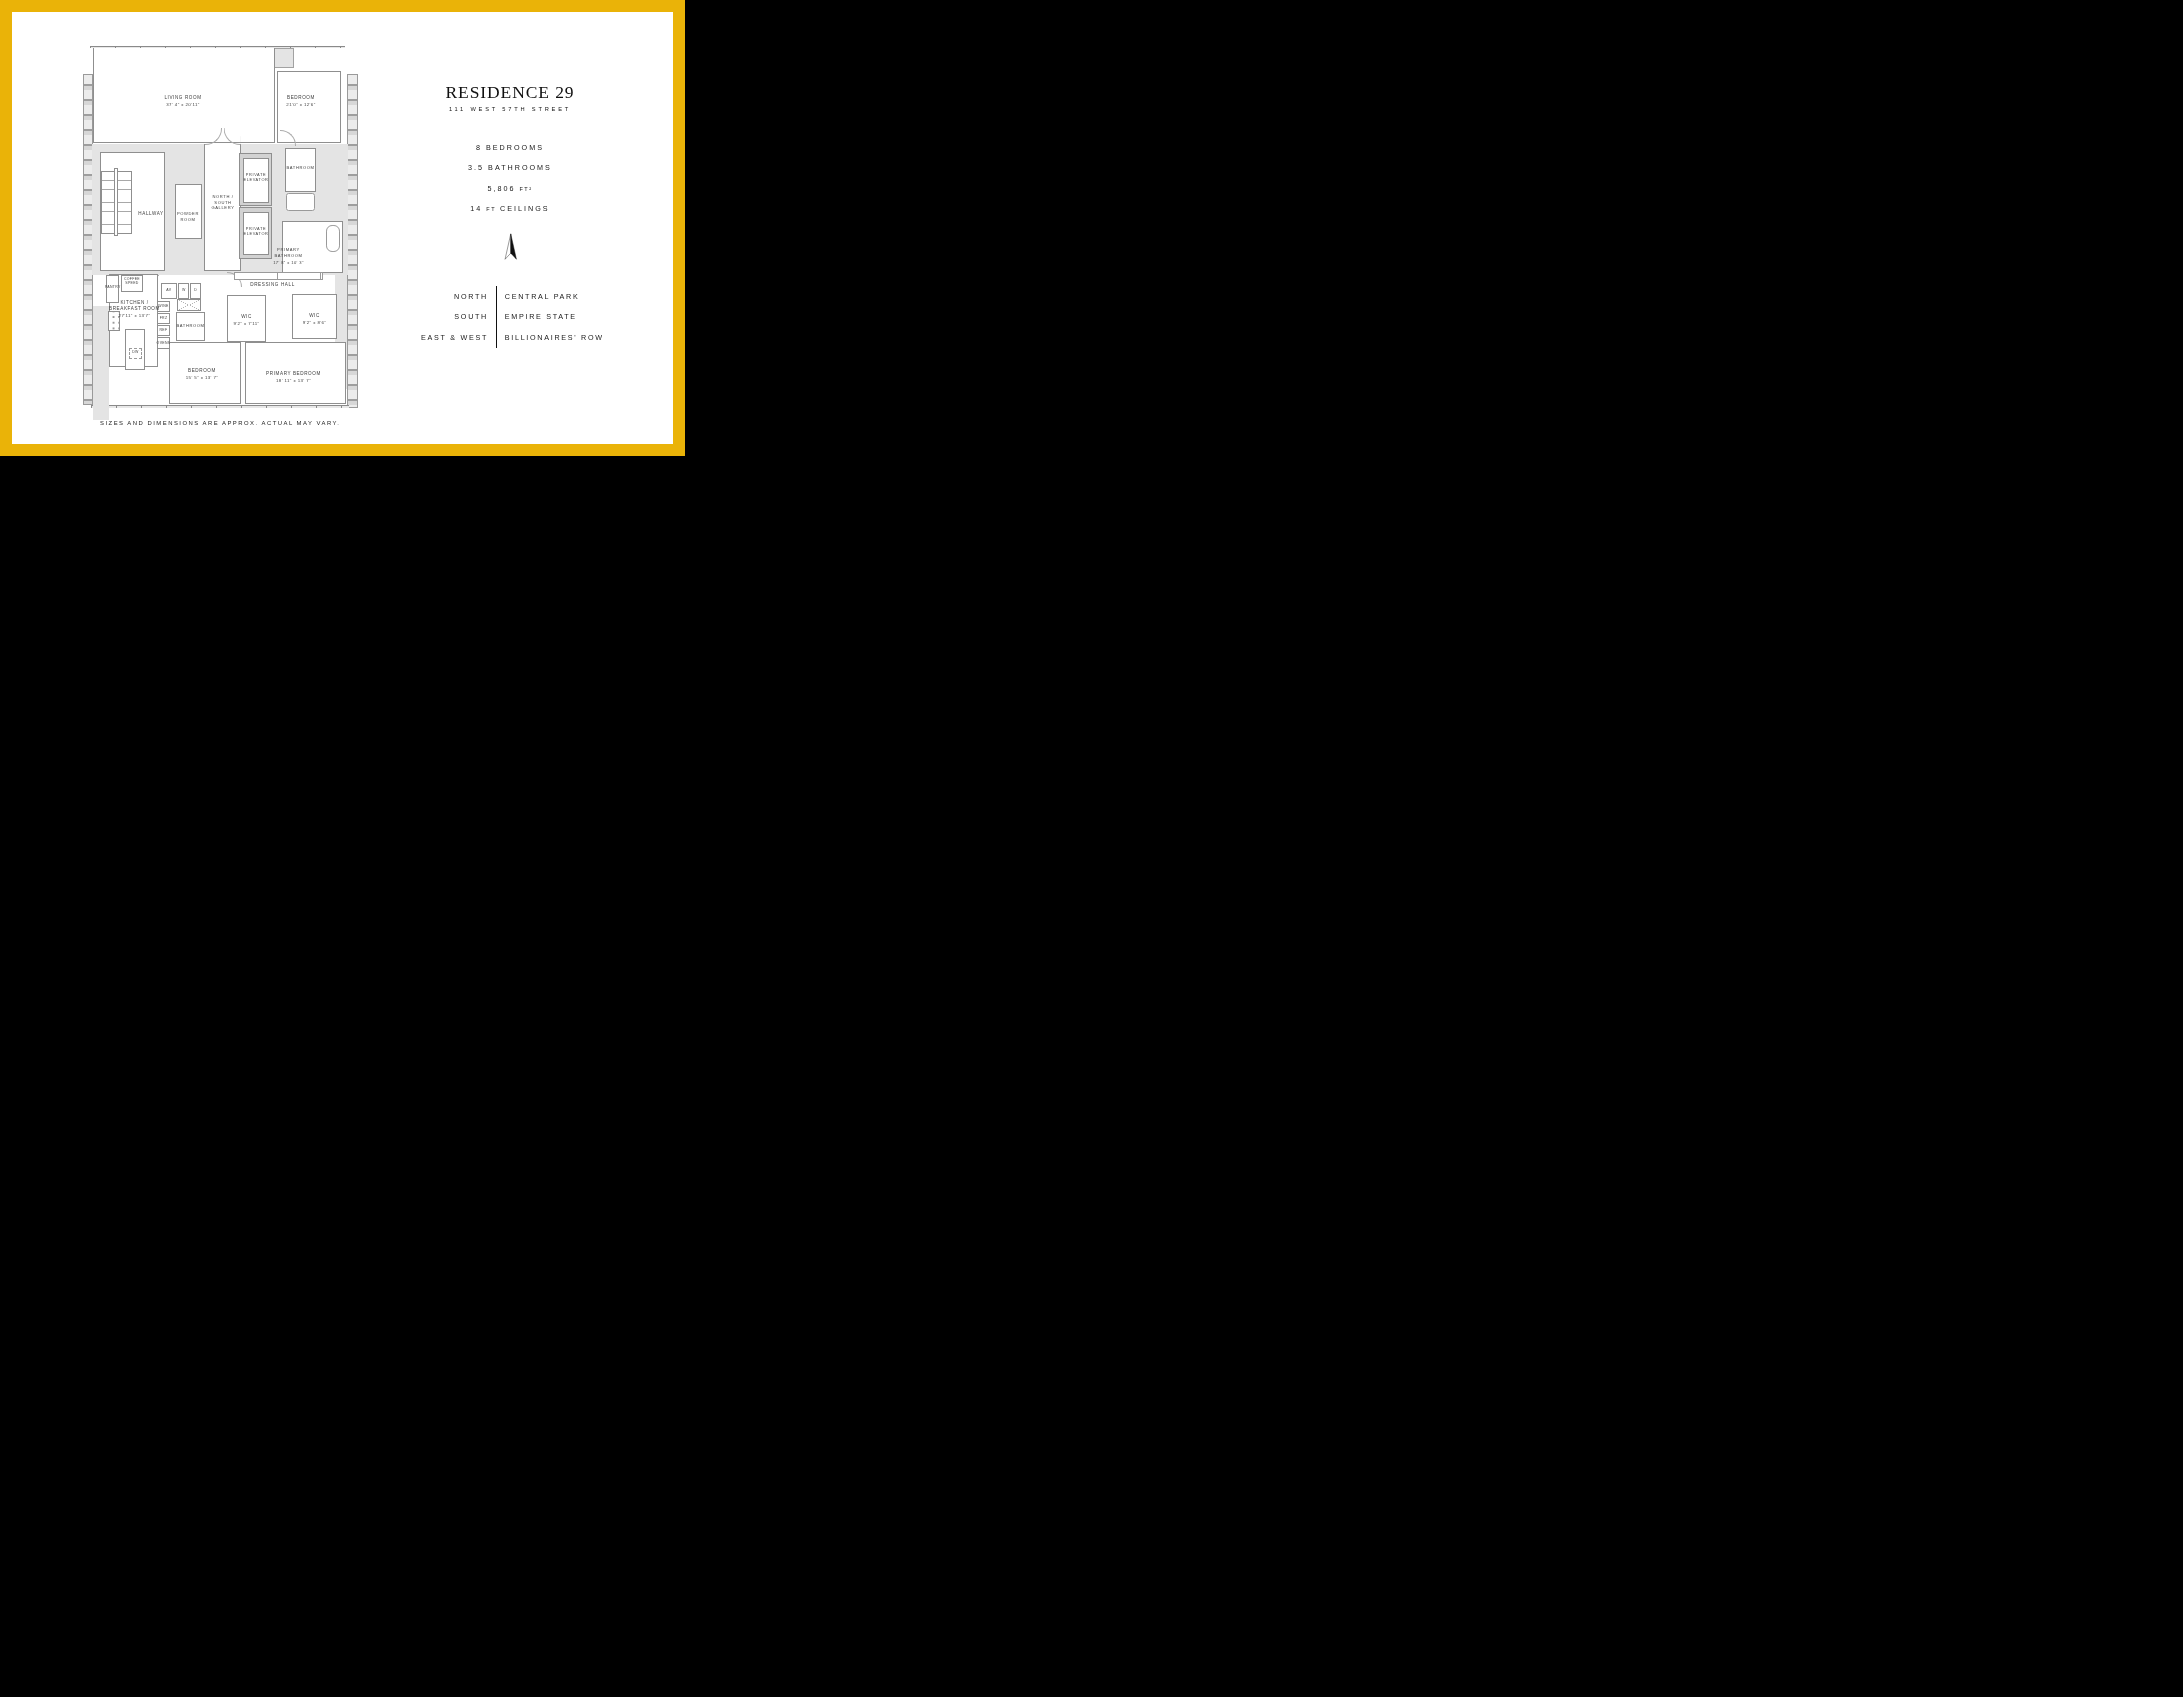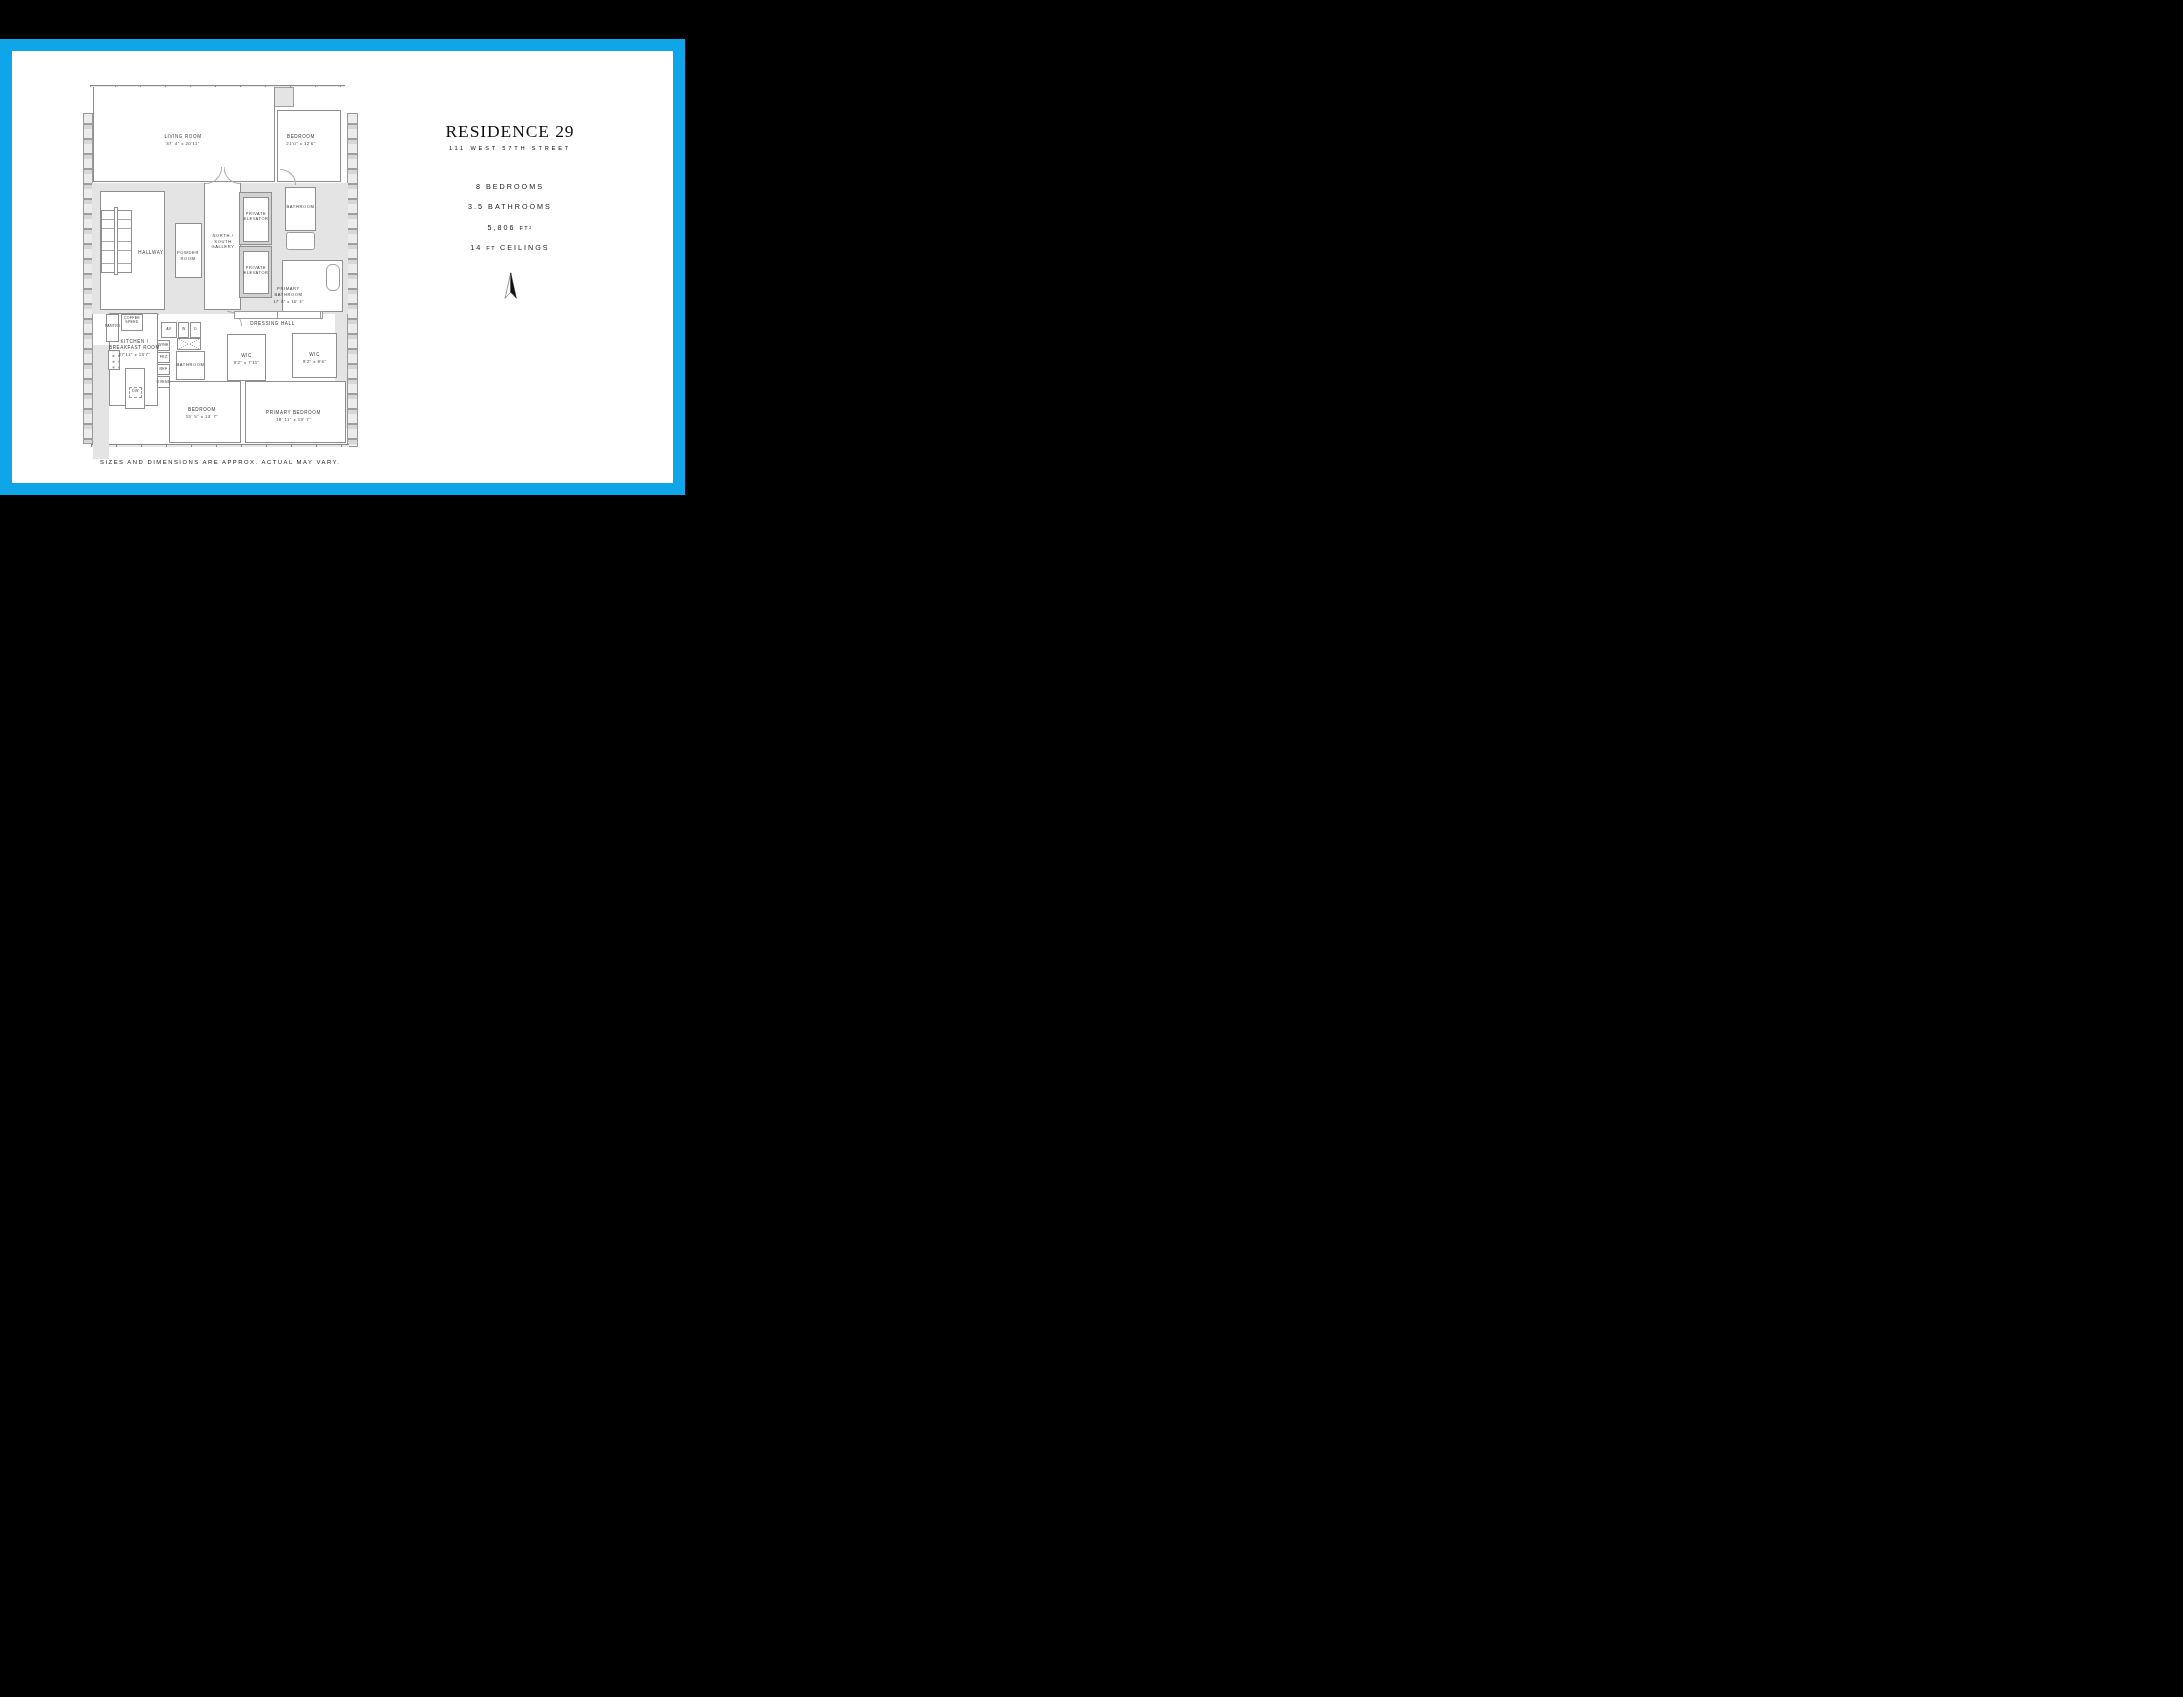--- a/index.html
+++ b/index.html
@@ -1,17 +1,17 @@
 <!DOCTYPE html>
 <html style="font-size:7px"><head>
 <meta charset="utf-8">
 <style>
   html,body{margin:0;padding:0;background:#000;}
-  .canvas{position:relative;width:685px;height:456px;background:#0ea5e9;overflow:hidden;
-          font-family:"Liberation Sans",sans-serif;margin-top:39px;}
+  .canvas{position:relative;width:685px;height:456px;background:#eab308;overflow:hidden;
+          font-family:"Liberation Sans",sans-serif;}
   .sheet{position:absolute;left:12.2px;top:12.2px;right:12.2px;bottom:12.2px;background:#ffffff;}
 
   
   .plan{position:absolute;left:83px;top:44px;width:276px;height:371px;}
   .room{position:absolute;background:#fff;border:0.4px solid #8f8f8f;box-sizing:border-box;}
   .poche{position:absolute;background:#e4e4e4;box-sizing:border-box;}
   .poche.b{border:0.4px solid #a2a2a2;}
   .wallV{position:absolute;width:9.6px;box-sizing:border-box;border:0.4px solid #9a9a9a;
          background:repeating-linear-gradient(180deg,#ececec 0 8.7px,#9e9e9e 8.7px 11px,#d7d7d7 11px 15px);}
   .wallH{position:absolute;height:2.6px;box-sizing:border-box;border-top:0.9px solid #8a8a8a;
@@ -191,16 +191,30 @@
     <span>CEILINGS</span>
   </div>
 
   <div class="compass">
     <svg width="17.5" height="28" viewBox="0 0 40 64">
       <polygon points="20,2 7,60 20,46" fill="#ffffff" stroke="#1a1a1a" stroke-width="1"></polygon>
       <polygon points="20,2 33,60 20,46" fill="#111111" stroke="#111111" stroke-width="1"></polygon>
     </svg>
   </div>
 
+  <div class="orient">
+    <div class="orow">
+      <div class="ocell-l">NORTH</div>
+      <div class="ocell-r">CENTRAL PARK</div>
+    </div>
+    <div class="orow">
+      <div class="ocell-l">SOUTH</div>
+      <div class="ocell-r">EMPIRE STATE</div>
+    </div>
+    <div class="orow">
+      <div class="ocell-l">EAST &amp; WEST</div>
+      <div class="ocell-r">BILLIONAIRES' ROW</div>
+    </div>
+  </div>
 
   <div class="note">SIZES AND DIMENSIONS ARE APPROX. ACTUAL MAY VARY.</div>
 </div>
 
 
 </body></html>

